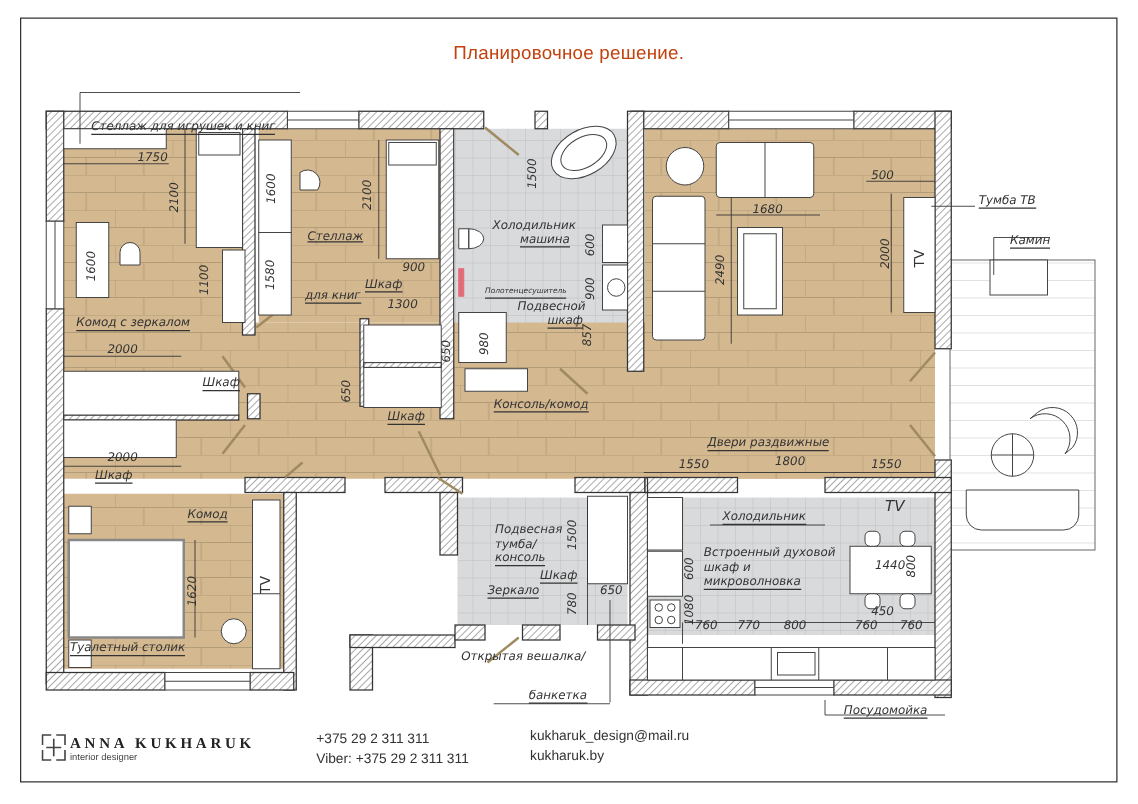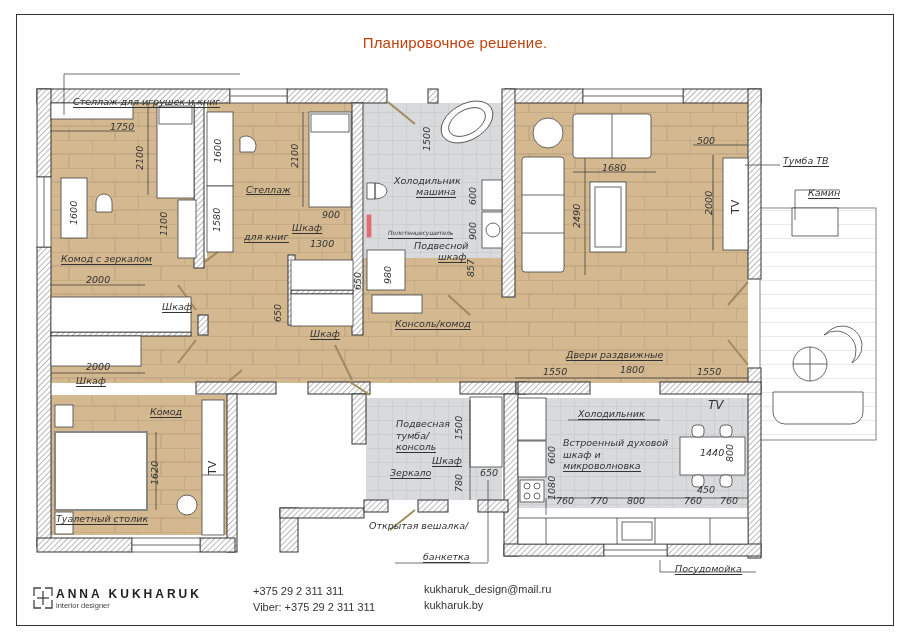--- a/index.html
+++ b/index.html
@@ -4,21 +4,21 @@
 <style>
   html, body { margin:0; padding:0; background:#ffffff; }
   body { width:910px; height:643px; position:relative; overflow:hidden; font-family:"DejaVu Sans", sans-serif; }
   .frame { position:absolute; left:16px; top:14px; width:878px; height:612px; border:1.5px solid #333; box-sizing:border-box; }
   .title { position:absolute; left:0; top:34px; width:910px; text-align:center; font-family:"Liberation Sans", sans-serif; font-size:15px; color:#c2410c; letter-spacing:0.2px; }
   svg.plan { position:absolute; left:0; top:0; }
   .lbl { position:absolute; font-family:"DejaVu Sans", sans-serif; font-style:italic; font-size:9.5px; color:#333; white-space:nowrap; }
   .lbl.u { border-bottom:1px solid #333; padding-bottom:0; line-height:11px; }
   .dim { position:absolute; font-family:"DejaVu Sans", sans-serif; font-style:italic; font-size:9.5px; color:#333; white-space:nowrap; }
   .dim.v { transform:rotate(-90deg); transform-origin:left top; }
-  .brand-name { position:absolute; left:56px; top:587px; font-family:Liberation Sans, sans-serif; font-size:12px; letter-spacing:3px; color:#222; font-weight:bold; }
+  .brand-name { position:absolute; left:56px; top:587px; font-family:Liberation Serif, serif; font-size:12px; letter-spacing:3px; color:#222; font-weight:bold; }
   .brand-sub { position:absolute; left:56px; top:601px; font-family:"Liberation Sans", sans-serif; font-size:7.5px; color:#444; }
   .logo { position:absolute; left:33px; top:586px; width:20px; height:24px; }
   .contact { position:absolute; font-family:"Liberation Sans", sans-serif; font-size:11px; color:#333; }
 </style>
 </head>
 <body>
 
 <div class="frame"></div>
 <div class="title">Планировочное решение.</div>
 

